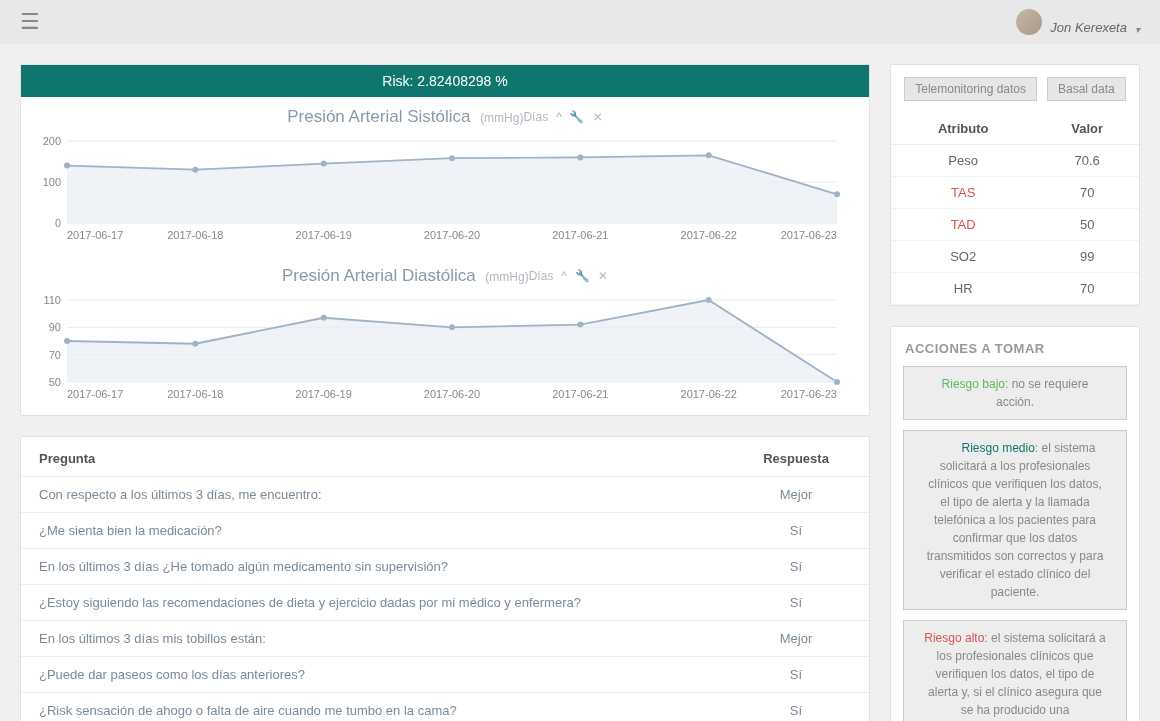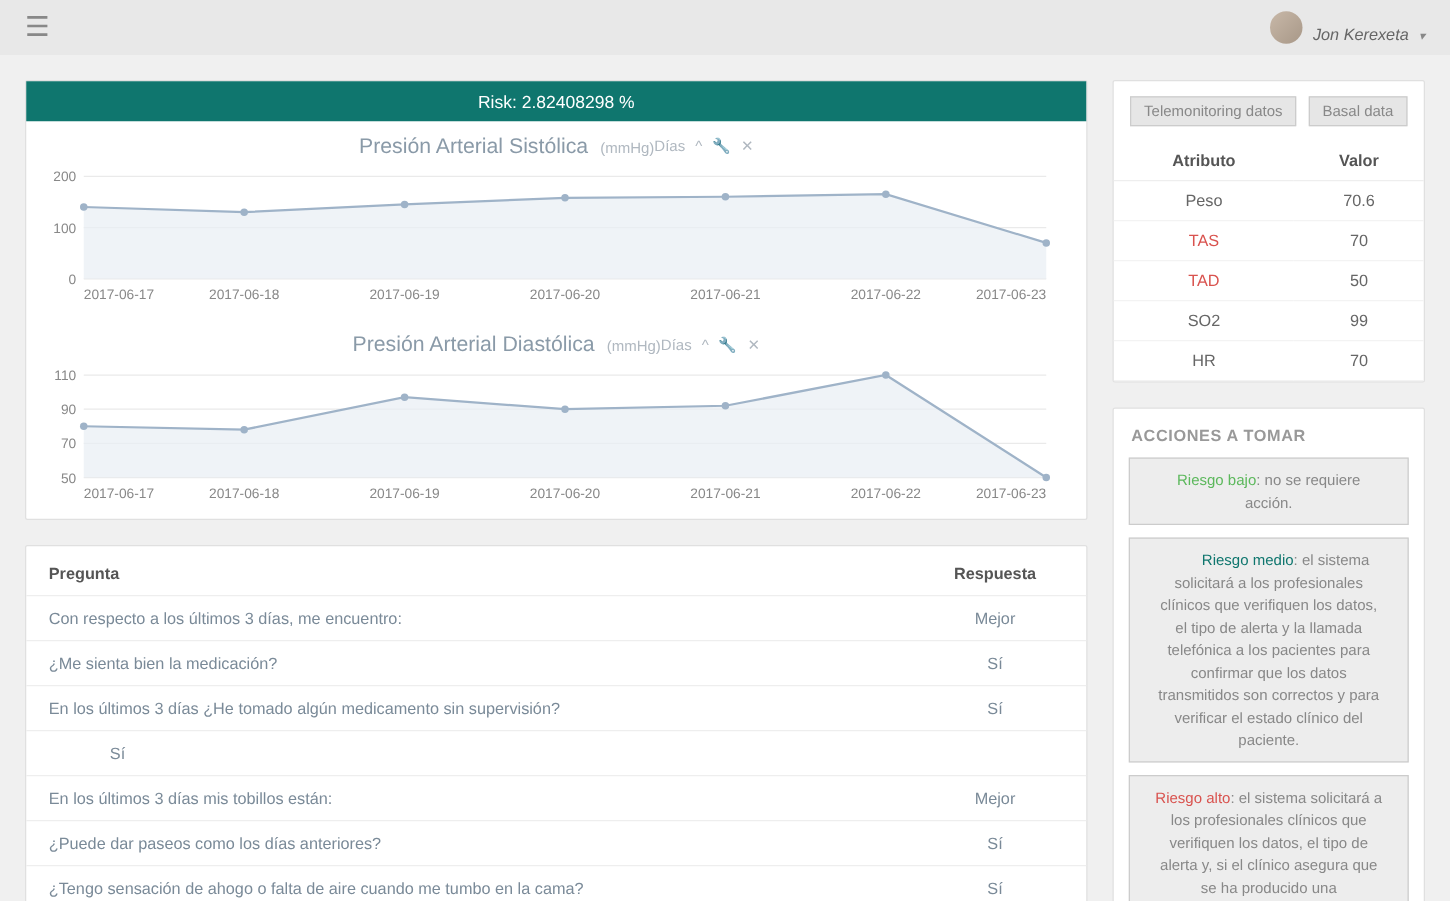--- a/index.html
+++ b/index.html
@@ -161,32 +161,33 @@
           </div>
           <div class="qa-row">
             <div class="qa-q">¿Me sienta bien la medicación?</div>
             <div class="qa-a">Sí</div>
           </div>
           <div class="qa-row">
             <div class="qa-q">En los últimos 3 días ¿He tomado algún medicamento sin supervisión?</div>
             <div class="qa-a">Sí</div>
           </div>
           <div class="qa-row">
+            <div class="qa-q">¿Estoy siguiendo las recomendaciones de dieta y ejercicio dadas por mi médico y enfermera?</div>
             <div class="qa-a">Sí</div>
           </div>
           <div class="qa-row">
             <div class="qa-q">En los últimos 3 días mis tobillos están:</div>
             <div class="qa-a">Mejor</div>
           </div>
           <div class="qa-row">
             <div class="qa-q">¿Puede dar paseos como los días anteriores?</div>
             <div class="qa-a">Sí</div>
           </div>
           <div class="qa-row">
-            <div class="qa-q">¿Tengo sensación de ahogo o falta de aire cuando me tumbo en la cama?</div>
+            <div class="qa-q">¿Risk sensación de ahogo o falta de aire cuando me tumbo en la cama?</div>
             <div class="qa-a">Sí</div>
           </div>
         </div>
     </div>
   </div>
 
   <div class="right">
     <div class="panel">
       <div class="tabs">
         <div class="tab">Telemonitoring datos</div>

